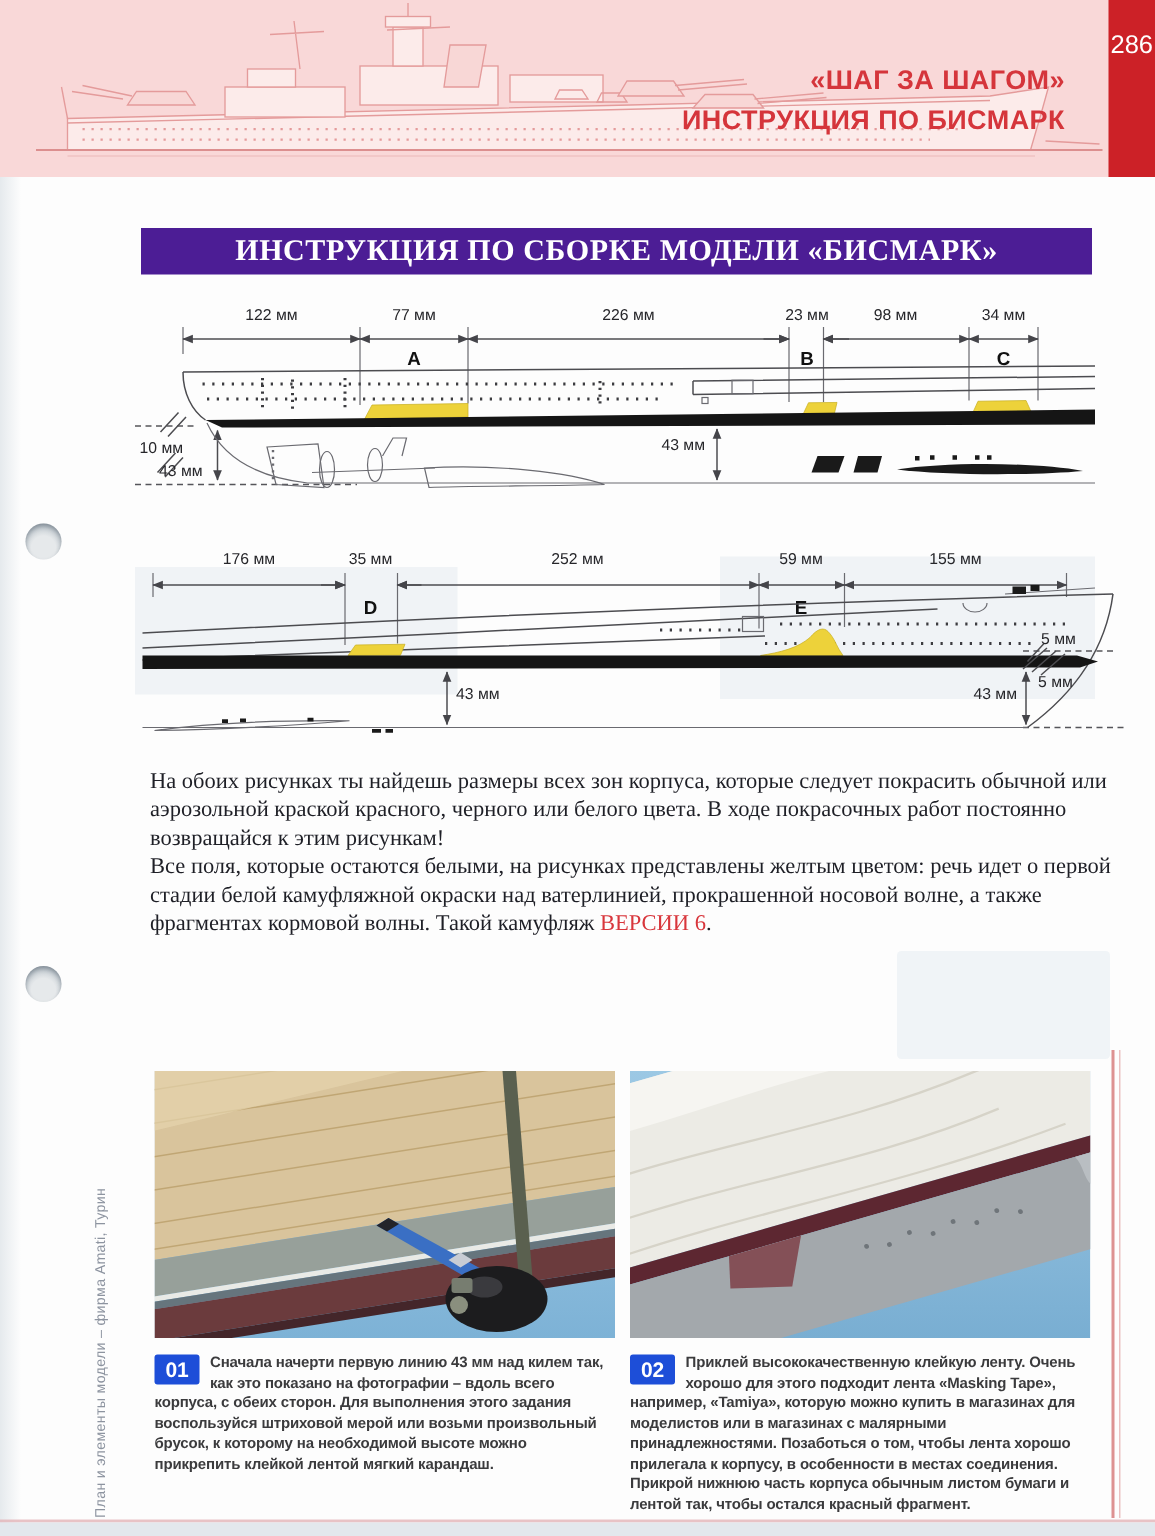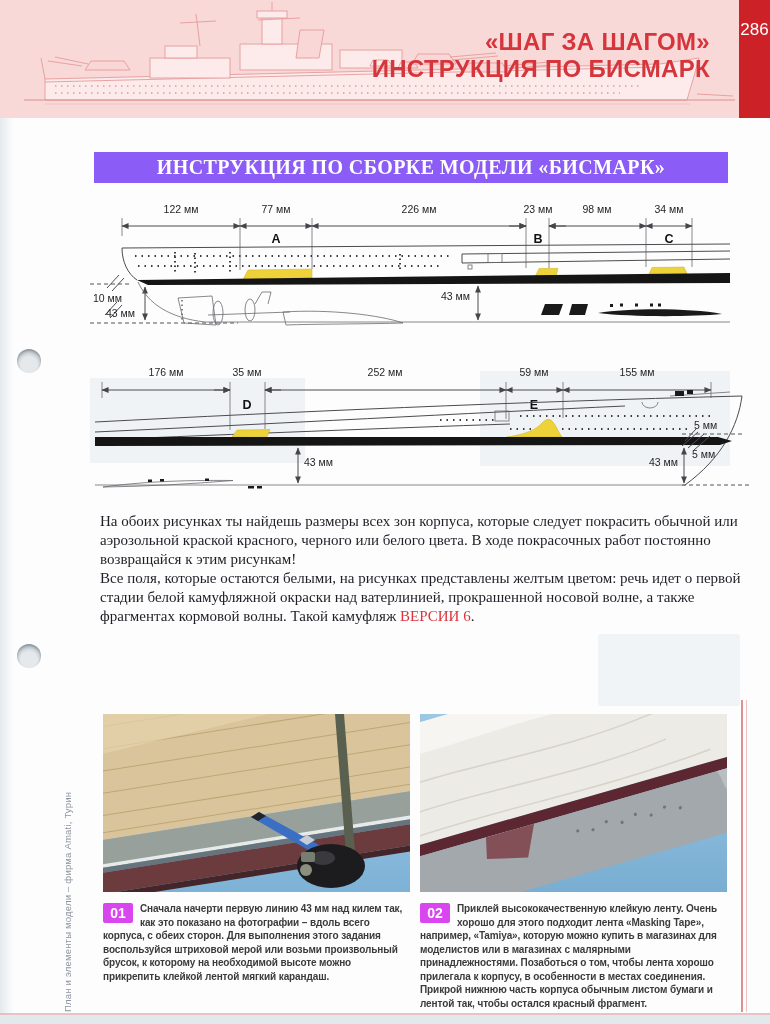--- a/index.html
+++ b/index.html
@@ -1,26 +1,26 @@
 <!DOCTYPE html>
 <html><head>
 <meta charset="utf-8">
 <style>
   html,body{margin:0;padding:0;background:#eceff1;}
   .page{position:relative;width:770px;height:1024px;background:#fdfdfd;overflow:hidden;
         font-family:"Liberation Sans",sans-serif;}
   
   .header{position:absolute;left:0;top:0;width:770px;height:118px;background:#f9d8d8;}
   .header-ship{position:absolute;left:0;top:0;}
-  .header-text{position:absolute;right:60px;top:28px;text-align:right;color:#d5353b;
-               font-weight:bold;font-size:24px;line-height:27px;letter-spacing:.3px;}
+  .header-text{position:absolute;right:60px;top:40px;text-align:right;color:#d5353b;
+               font-weight:bold;font-size:18px;line-height:27px;letter-spacing:.3px;}
   .page-tab{position:absolute;left:739px;top:0;width:31px;height:118px;background:#cc2127;}
   .page-num{color:#fff;font-weight:normal;font-size:17px;text-align:center;padding-top:20px;}
   
-  .banner{position:absolute;left:94px;top:152px;width:634px;height:31px;background:#8b5cf6;
+  .banner{position:absolute;left:94px;top:152px;width:634px;height:31px;background:#4c1d95;
           color:#fff;font-family:"Liberation Serif",serif;font-weight:bold;font-size:20px;
           line-height:31px;text-align:center;letter-spacing:.4px;}
   
   .svg1{position:absolute;left:90px;top:196px;}
   .svg2{position:absolute;left:90px;top:356px;}
   .dl{stroke:#4c4c50;stroke-width:1;fill:none;}
   .dthin{stroke:#6a6a70;stroke-width:.8;fill:none;}
   .dash{stroke:#55555a;stroke-width:1;fill:none;stroke-dasharray:4,3;}
   .dots{stroke:#3c3c40;stroke-width:2;fill:none;stroke-dasharray:1.5,5;}
   text.m{font:10.5px "Liberation Sans",sans-serif;fill:#26262a;}
@@ -37,21 +37,21 @@
   .bleed-div{position:absolute;background:#dde6ee;opacity:.4;border-radius:3px;}
   
   .photo{position:absolute;top:714px;width:307px;height:178px;overflow:hidden;}
   .photo1{left:103px;}
   .photo2{left:420px;}
   
   .caption{position:absolute;top:902px;width:305px;color:#3b3b3d;
            font-weight:bold;font-size:10px;line-height:13.5px;letter-spacing:-0.1px;}
   .cap1{left:103px;}
   .cap2{left:420px;}
-  .badge{float:left;width:30px;height:20px;background:#d946ef;color:#fff;
+  .badge{float:left;width:30px;height:20px;background:#1d4ed8;color:#fff;
          font-weight:bold;font-size:14px;line-height:20px;text-align:center;
          margin:1px 7px 2px 0;border-radius:2px;}
   
   .credit{position:absolute;left:62px;top:1012px;width:300px;transform:rotate(-90deg);
           transform-origin:0 0;font-size:9.5px;color:#8d94a0;letter-spacing:.2px;}
   .hole{position:absolute;left:17px;width:24px;height:24px;border-radius:50%;
         background:radial-gradient(circle at 50% 68%,#e6e9eb 0 40%,#c2cad0 72%,#9aa4ad 100%);
         box-shadow:inset 0 2px 3px rgba(40,55,70,.35);}
   .hole1{top:349px;} .hole2{top:644px;}
   .edge-left{position:absolute;left:0;top:118px;width:14px;height:906px;

